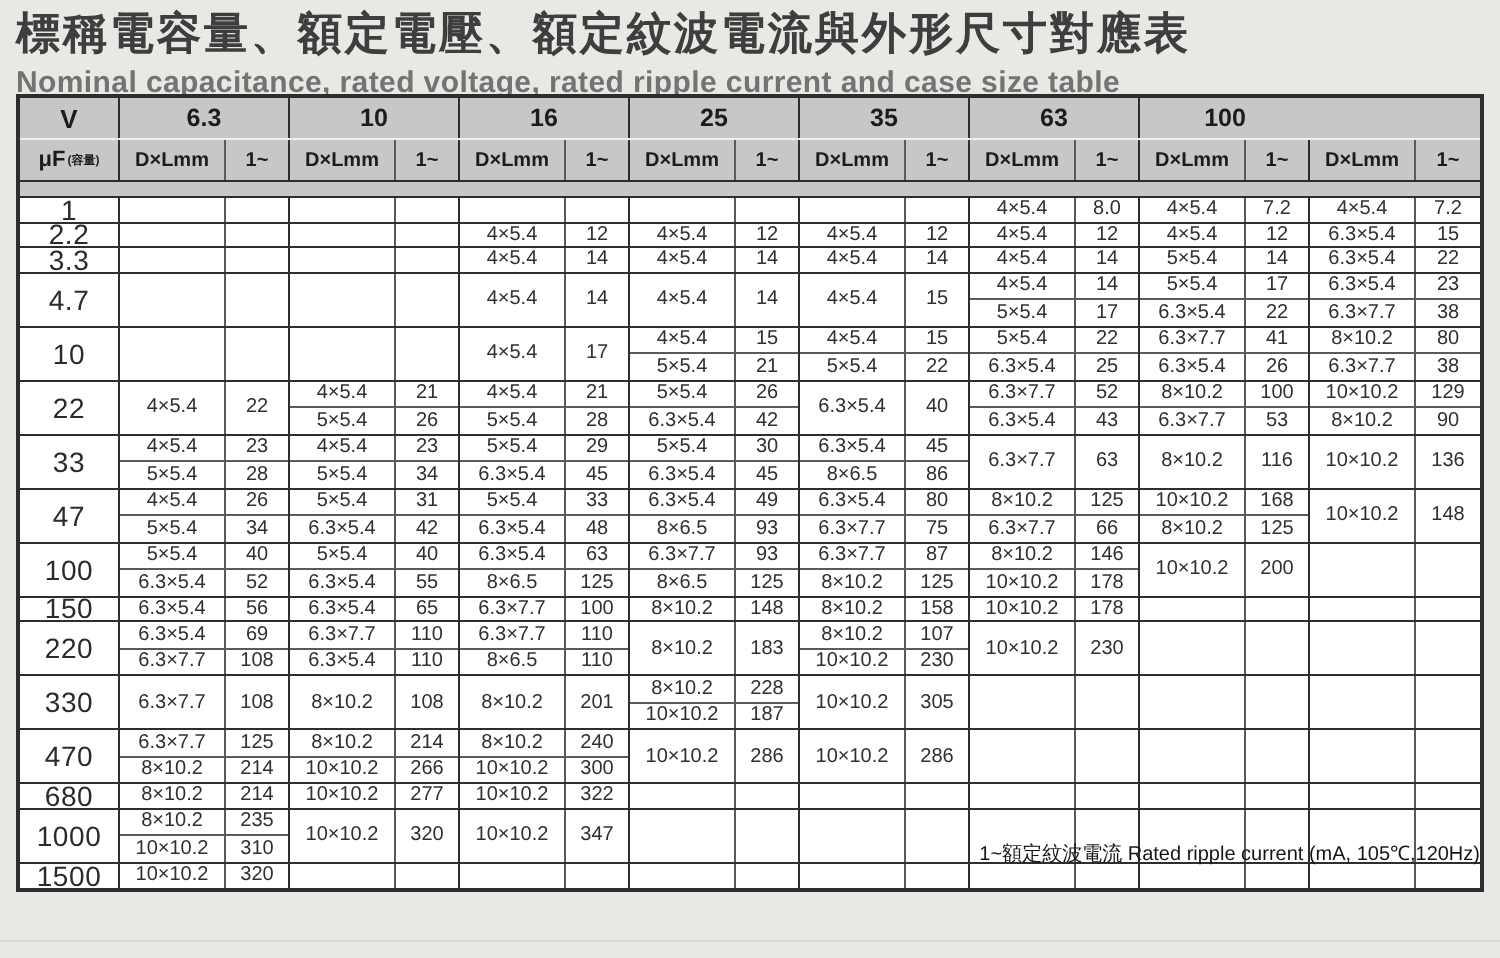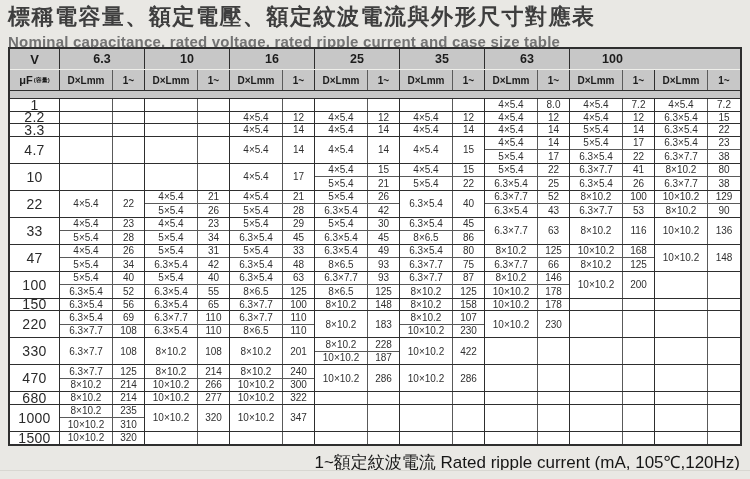--- a/index.html
+++ b/index.html
@@ -44,21 +44,21 @@
   .sgl{height:12.5px;}
   .dbl{height:27px;}
   .uf-cell{width:50px; border-right:1.6px solid var(--bdark); font-size:14px; color:#2a2a2a; letter-spacing:.3px;}
   .vgroup{width:85px; border-right:1.6px solid var(--bdark); display:flex; flex-direction:column;}
   .vgroup.last{border-right:0;}
   .entry{flex:1; display:flex; min-height:0;}
   .entry + .entry{border-top:1px solid var(--bmid);}
   .d-cell{width:53px; border-right:1px solid var(--bmid); font-size:10px; color:#303030; white-space:nowrap;}
   .i-cell{flex:1; font-size:10px; color:#303030;}
 
-  .footnote{position:absolute; right:10px; top:450px; font-size:17px; color:#161616; white-space:nowrap;}
+  .footnote{position:absolute; right:10px; top:419px; font-size:10px; color:#161616; white-space:nowrap;}
   .page-edge{position:absolute; left:0; right:0; top:470px; height:1px; background:#d8d7d2;}
 </style>
 </head>
 <body>
 
 <div class="titles">
   <div class="t-zh">標稱電容量、額定電壓、額定紋波電流與外形尺寸對應表</div>
   <div class="t-en">Nominal capacitance, rated voltage, rated ripple current and case size table</div>
 </div>
 
@@ -827,21 +827,21 @@
           <div class="cell i-cell">228</div>
         </div>
         <div class="entry">
           <div class="cell d-cell">10×10.2</div>
           <div class="cell i-cell">187</div>
         </div>
       </div>
       <div class="vgroup">
         <div class="entry">
           <div class="cell d-cell">10×10.2</div>
-          <div class="cell i-cell">422</div>
+          <div class="cell i-cell">305</div>
         </div>
       </div>
       <div class="vgroup">
         <div class="entry">
           <div class="cell d-cell"></div>
           <div class="cell i-cell"></div>
         </div>
       </div>
       <div class="vgroup">
         <div class="entry">

